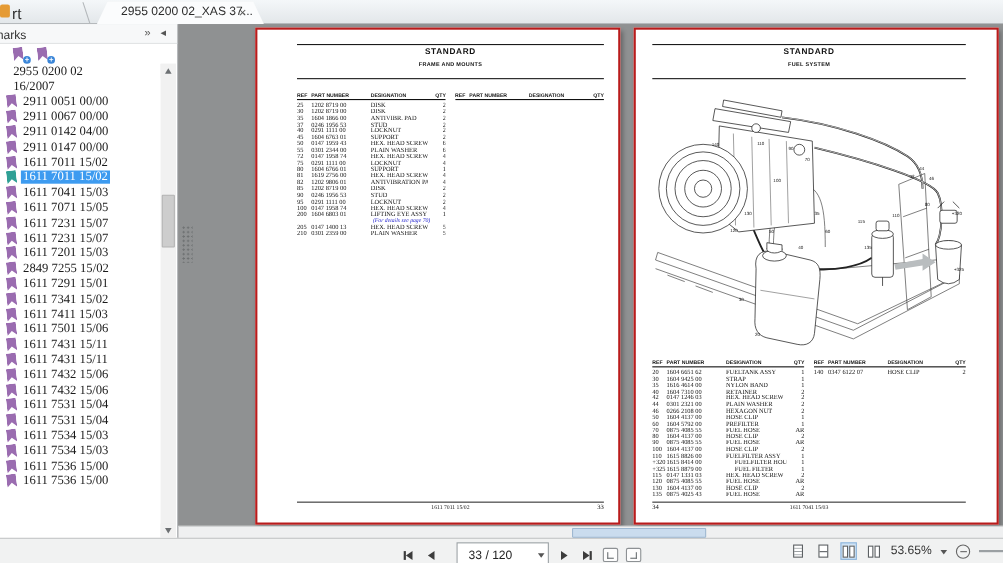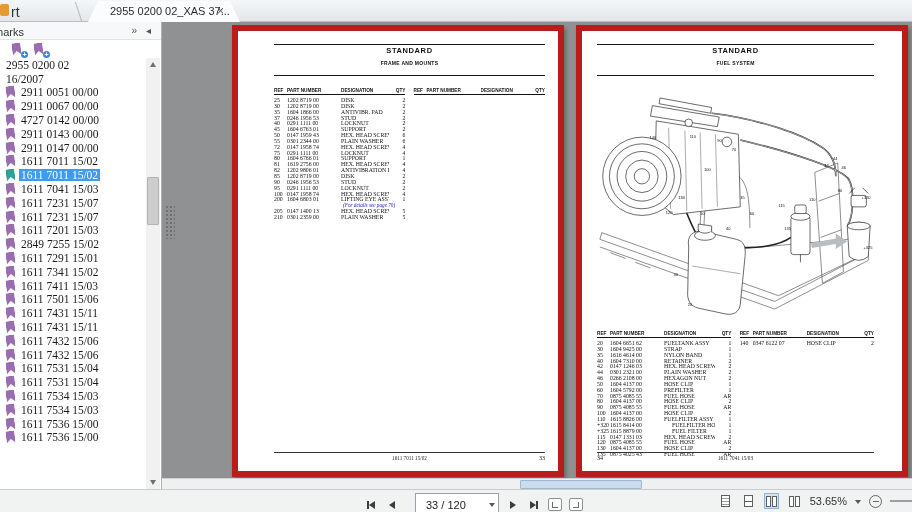--- a/index.html
+++ b/index.html
@@ -35,39 +35,39 @@
   .bm-flag.sel { background:#2fa095; }
   .tool-bm { position:absolute; top:3px; width:14px; height:14px; }
   .tool-bm .bm-flag { position:absolute; left:0; top:0; }
   .tool-bm .plus { position:absolute; right:-2px; bottom:-1px; width:7px; height:7px;
                    background:#3b86d8; border-radius:50%; color:#fff; font-size:7px;
                    line-height:7px; text-align:center; font-weight:bold; }
   .bm-list { position:absolute; left:0; top:36px; width:146px; height:431px; overflow:hidden; }
   .bm-row { height:13.8px; display:flex; align-items:center; white-space:nowrap;
             font-family:"Liberation Serif", serif; font-size:11.5px; color:#1a1a1a; }
   .bm-row .bm-flag { margin-left:6px; margin-right:4px; flex:0 0 9px; }
-  .bm-row.root { padding-left:4px; }
+  .bm-row.root { padding-left:10px; }
   .bm-label { padding:0 2px; }
   .bm-label.selected { background:#3d9bf0; color:#fff; }
   
   .pscroll { position:absolute; right:1px; top:36px; width:14px; height:431px; background:#f1f1f1; }
   .ps-arrow { position:absolute; left:0; width:14px; height:13px; background:#f1f1f1; }
   .ps-arrow.up { top:0; } .ps-arrow.down { bottom:0; }
   .ps-arrow i { position:absolute; left:4px; width:0; height:0; border-left:3.5px solid transparent; border-right:3.5px solid transparent; }
   .ps-arrow.up i { top:4px; border-bottom:5px solid #6d7073; }
   .ps-arrow.down i { top:4px; border-top:5px solid #6d7073; }
   .ps-thumb { position:absolute; left:1px; width:12px; top:119px; height:48px;
               background:#cdcdcd; border:1px solid #b3b3b3; border-radius:1px; }
 
   
   .docarea { position:absolute; left:162px; top:22px; width:750px; height:467px; background:#8f9192; overflow:hidden; }
   .grip { position:absolute; left:3px; top:183px; width:10px; height:34px;
           background-image:radial-gradient(#6e7172 0.8px, transparent 1px); background-size:4px 4px; }
   .page { position:absolute; top:3px; width:332px; height:452px; background:#fff;
-          border:6px solid #b91c1c; box-shadow:2px 3px 4px rgba(0,0,0,.3); }
+          border:2px solid #b91c1c; box-shadow:2px 3px 4px rgba(0,0,0,.3); }
   .page.left { left:70px; } .page.right { left:414px; }
   .pcontent { position:absolute; top:0; bottom:0; }
   .page.left  .pcontent { left:36px; right:13px; }
   .page.right .pcontent { left:15px; right:28px; }
   .rule1 { position:absolute; top:13px; left:0; right:0; border-top:1.6px solid #1a1a1a; }
   .rule2 { position:absolute; top:44px; left:0; right:0; border-top:1.1px solid #1a1a1a; }
   .ptitle { position:absolute; top:15px; left:0; right:0; text-align:center;
             font-size:7.5px; font-weight:bold; letter-spacing:.6px; color:#111; }
   .psub { position:absolute; top:29px; left:0; right:0; text-align:center;
           font-size:5px; font-weight:bold; letter-spacing:.3px; color:#111; }
@@ -169,41 +169,41 @@
       <div class="bm-row">
         <span class="bm-flag"></span>
         <span class="bm-label">2911 0051 00/00</span>
       </div>
       <div class="bm-row">
         <span class="bm-flag"></span>
         <span class="bm-label">2911 0067 00/00</span>
       </div>
       <div class="bm-row">
         <span class="bm-flag"></span>
-        <span class="bm-label">4727 0142 00/00</span>
-      </div>
-      <div class="bm-row">
-        <span class="bm-flag"></span>
-        <span class="bm-label">2911 0143 00/00</span>
+        <span class="bm-label">2911 0142 04/00</span>
       </div>
       <div class="bm-row">
         <span class="bm-flag"></span>
         <span class="bm-label">2911 0147 00/00</span>
       </div>
       <div class="bm-row">
         <span class="bm-flag"></span>
         <span class="bm-label">1611 7011 15/02</span>
       </div>
       <div class="bm-row">
         <span class="bm-flag sel"></span>
         <span class="bm-label selected">1611 7011 15/02</span>
       </div>
       <div class="bm-row">
         <span class="bm-flag"></span>
         <span class="bm-label">1611 7041 15/03</span>
+      </div>
+      <div class="bm-row">
+        <span class="bm-flag"></span>
+        <span class="bm-label">1611 7071 15/05</span>
       </div>
       <div class="bm-row">
         <span class="bm-flag"></span>
         <span class="bm-label">1611 7231 15/07</span>
       </div>
       <div class="bm-row">
         <span class="bm-flag"></span>
         <span class="bm-label">1611 7231 15/07</span>
       </div>
       <div class="bm-row">

